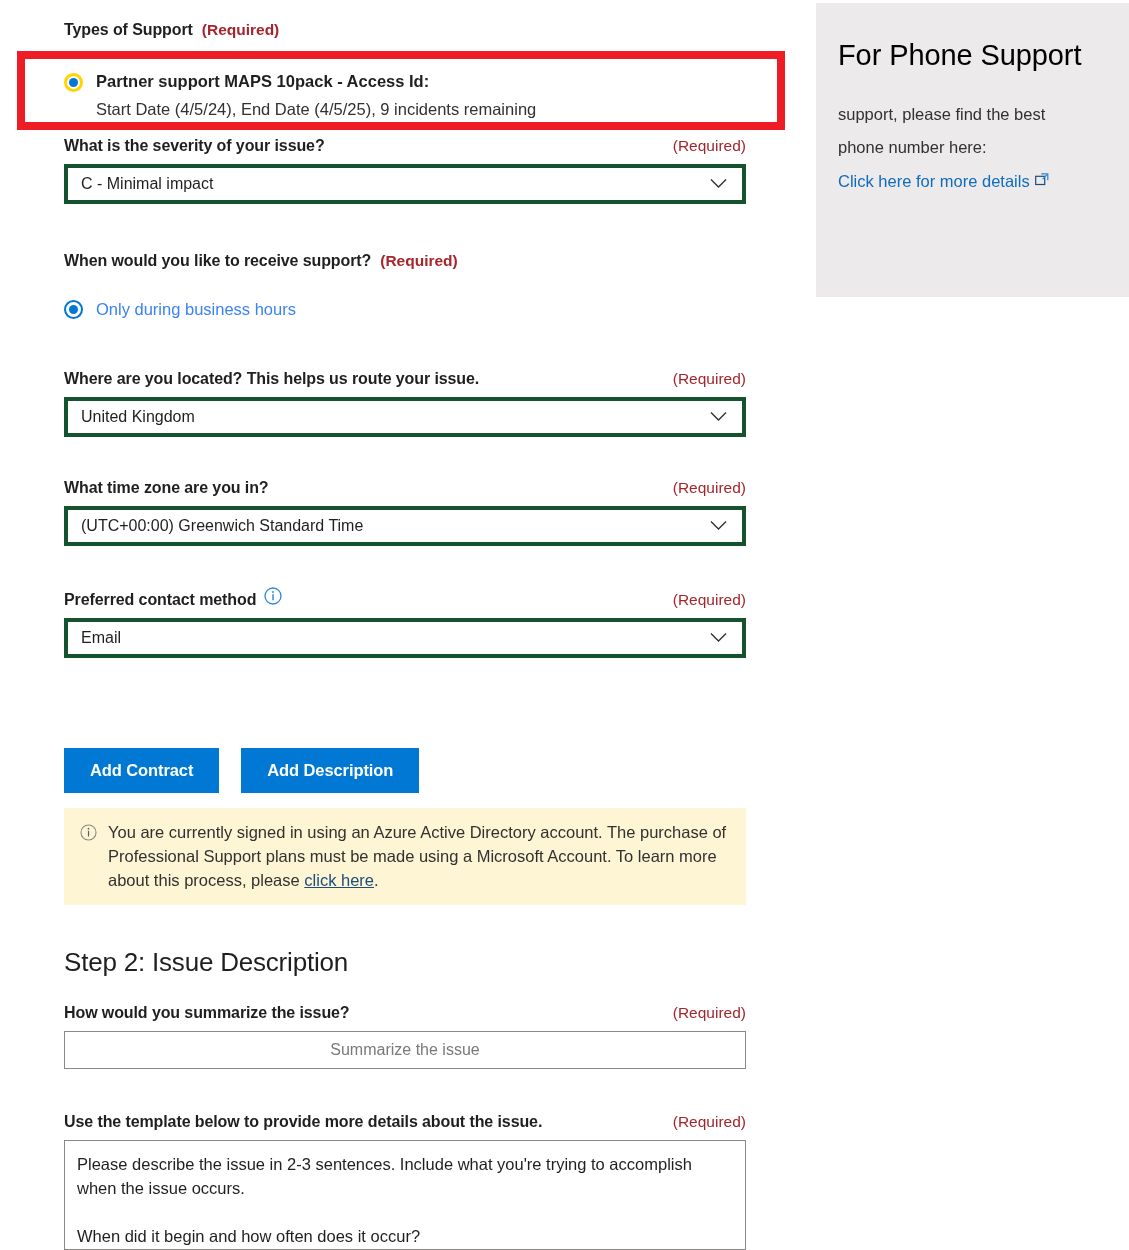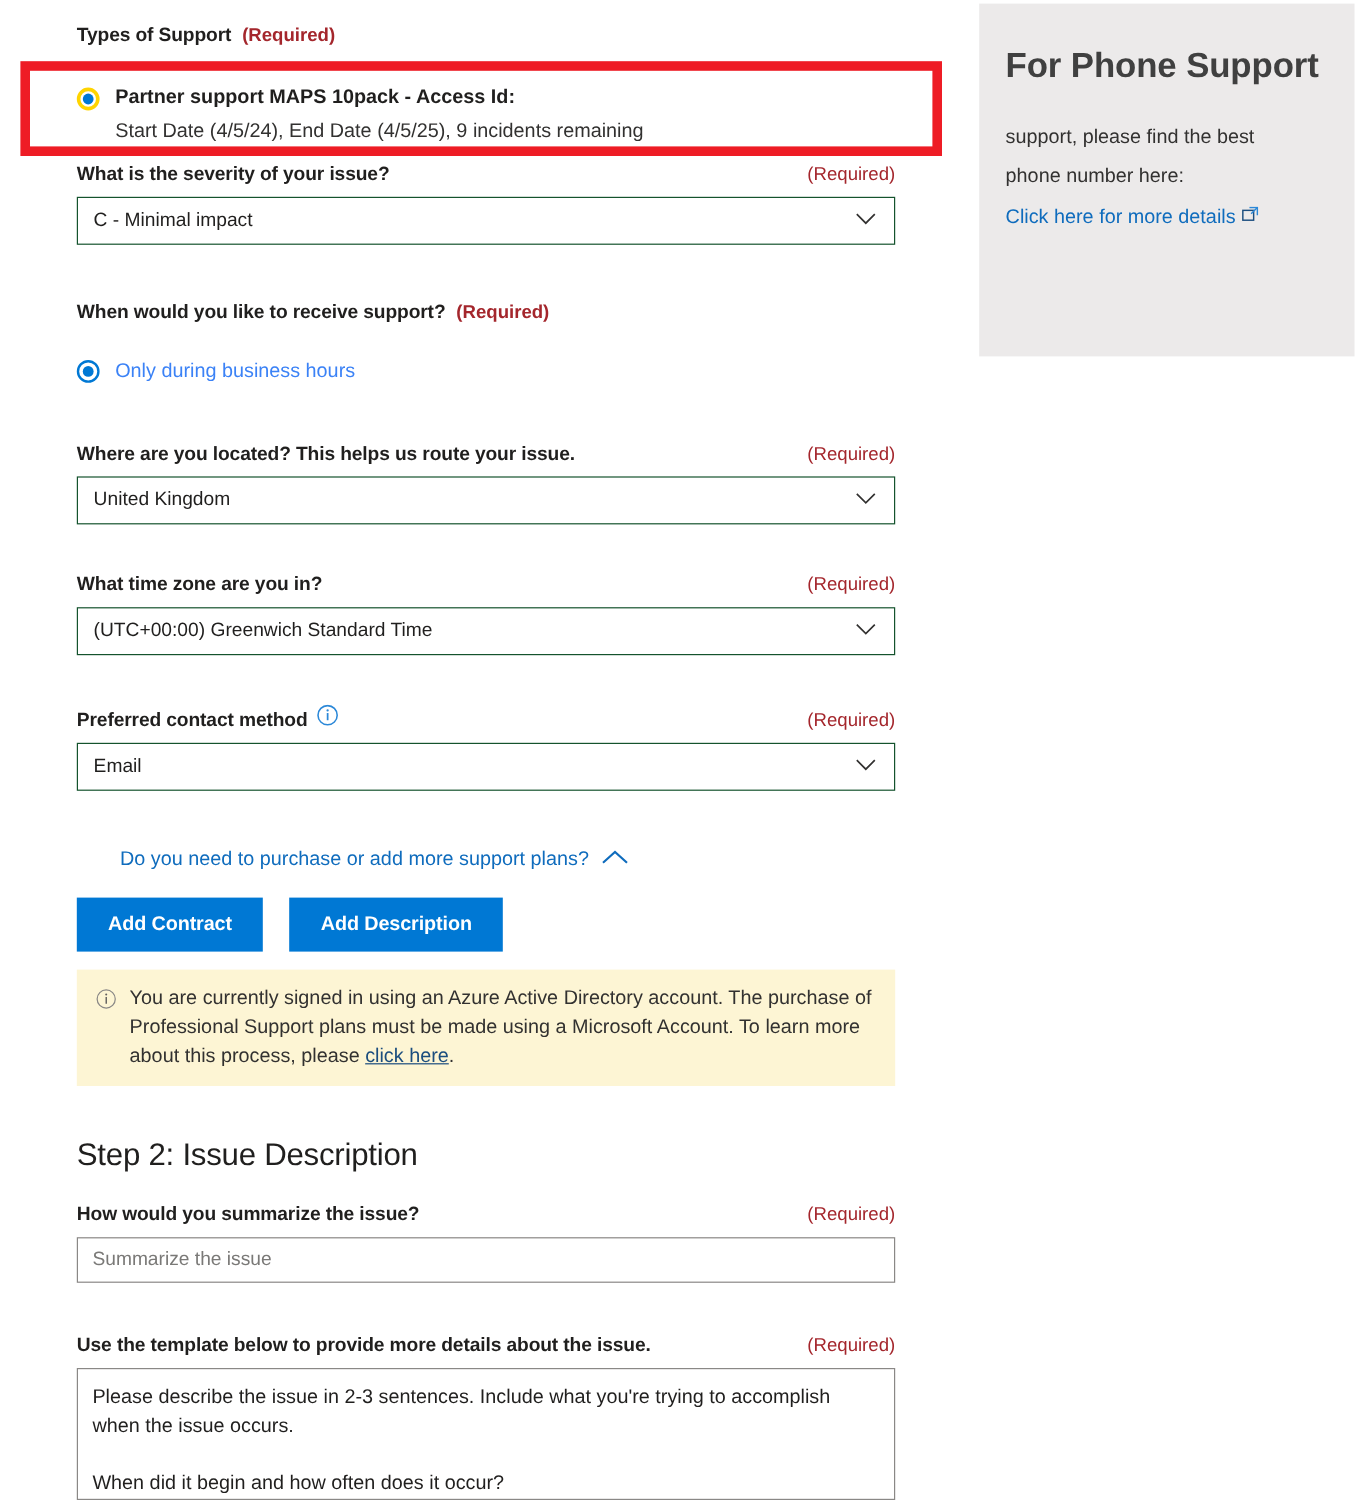--- a/index.html
+++ b/index.html
@@ -23,23 +23,23 @@
     left: 816px;
     top: 3px;
     width: 313px;
     height: 294px;
     background: #eceaea;
     padding: 36px 30px 0 22px;
   }
   #phone-panel h2 {
     margin: 0 0 26px 0;
     font-size: 29px;
-    font-weight: 700;
+    font-weight: 400;
     line-height: 1.15;
-    color: #404040;
+    color: #000000;
     letter-spacing: -0.1px;
   }
   #phone-panel p {
     margin: 0;
     font-size: 16.5px;
     line-height: 33px;
     color: #323130;
   }
   #phone-link {
     display: inline-block;
@@ -135,21 +135,21 @@
     line-height: 22px;
   }
 
   
   .field { position: absolute; left: 64px; width: 682px; }
 
   .dropdown {
     margin-top: 9px;
     width: 682px;
     height: 40px;
-    border: 1px solid #14532d;
+    border: 4px solid #14532d;
     background: #ffffff;
     display: flex;
     align-items: center;
     padding: 0 10px 0 13px;
     cursor: pointer;
   }
   .dd-val {
     font-size: 16px;
     color: #201f1e;
     flex: 1;
@@ -246,20 +246,21 @@
     margin-top: 9px;
     width: 682px;
     height: 38px;
     border: 1px solid #8a8886;
     background: #ffffff;
     padding: 0 12px;
     font-family: "Liberation Sans", sans-serif;
     font-size: 16px;
     color: #201f1e;
     outline: none;
+    text-align: center;
   }
   .textinput::placeholder { color: #7a7977; }
 
   .textareabox {
     margin-top: 9px;
     width: 682px;
     height: 110px;
     border: 1px solid #8a8886;
     background: #ffffff;
     padding: 11px 12px;
@@ -363,28 +364,20 @@
       <div class="dropdown">
         <span class="dd-val">Email</span>
         <span class="chev">
           <svg width="17" height="11" viewBox="0 0 17 11">
               <path d="M1 1.5L8.5 9 16 1.5" fill="none" stroke="#323130" stroke-width="1.4"></path>
             </svg>
         </span>
       </div>
     </div>
 
-    <div id="expander">
-      <span class="ex-text">Do you need to purchase or add more support plans?</span>
-      <span class="ex-chev">
-        <svg width="23" height="13" viewBox="0 0 23 13">
-            <path d="M1.5 11L11.5 2 21.5 11" fill="none" stroke="#0f6cbd" stroke-width="1.8"></path>
-          </svg>
-      </span>
-    </div>
 
     <div id="btn-row">
       <button class="btn">Add Contract</button>
       <button class="btn">Add Description</button>
     </div>
 
     <div id="notice">
       <span class="n-ico">
         <svg width="17" height="17" viewBox="0 0 18 18">
           <circle cx="9" cy="9" r="8" fill="none" stroke="#8a8886" stroke-width="1.1"></circle>

